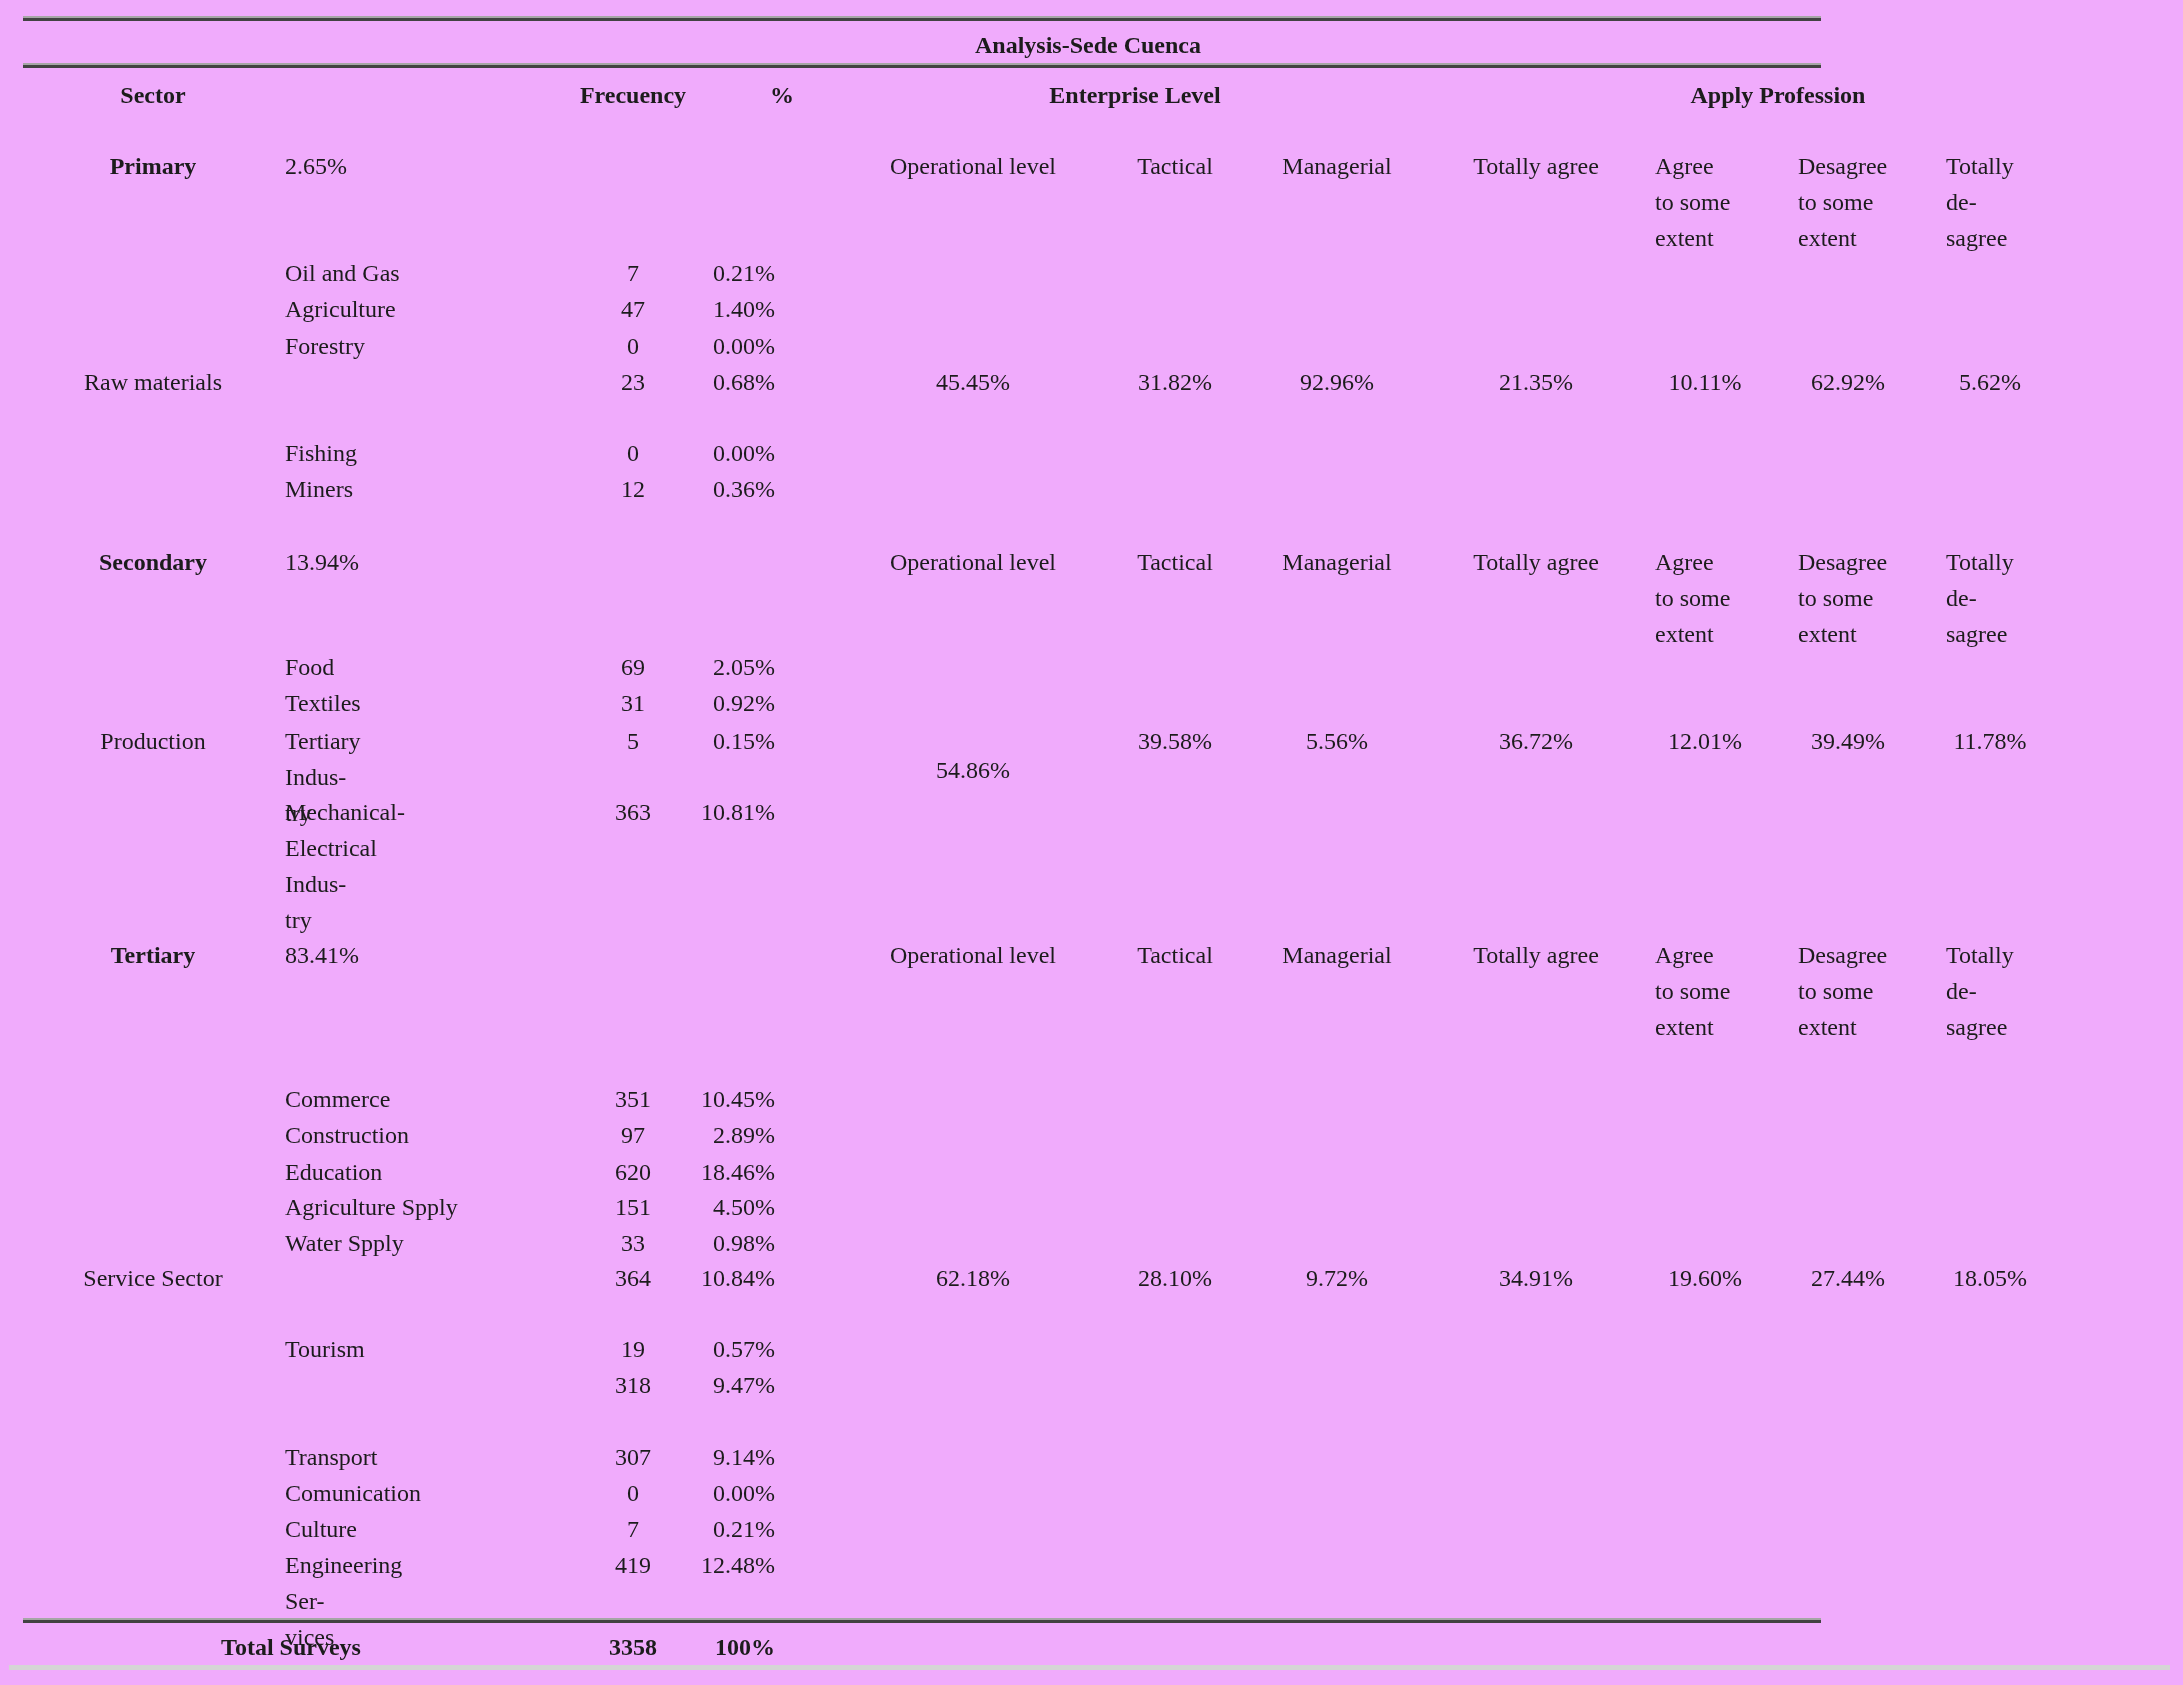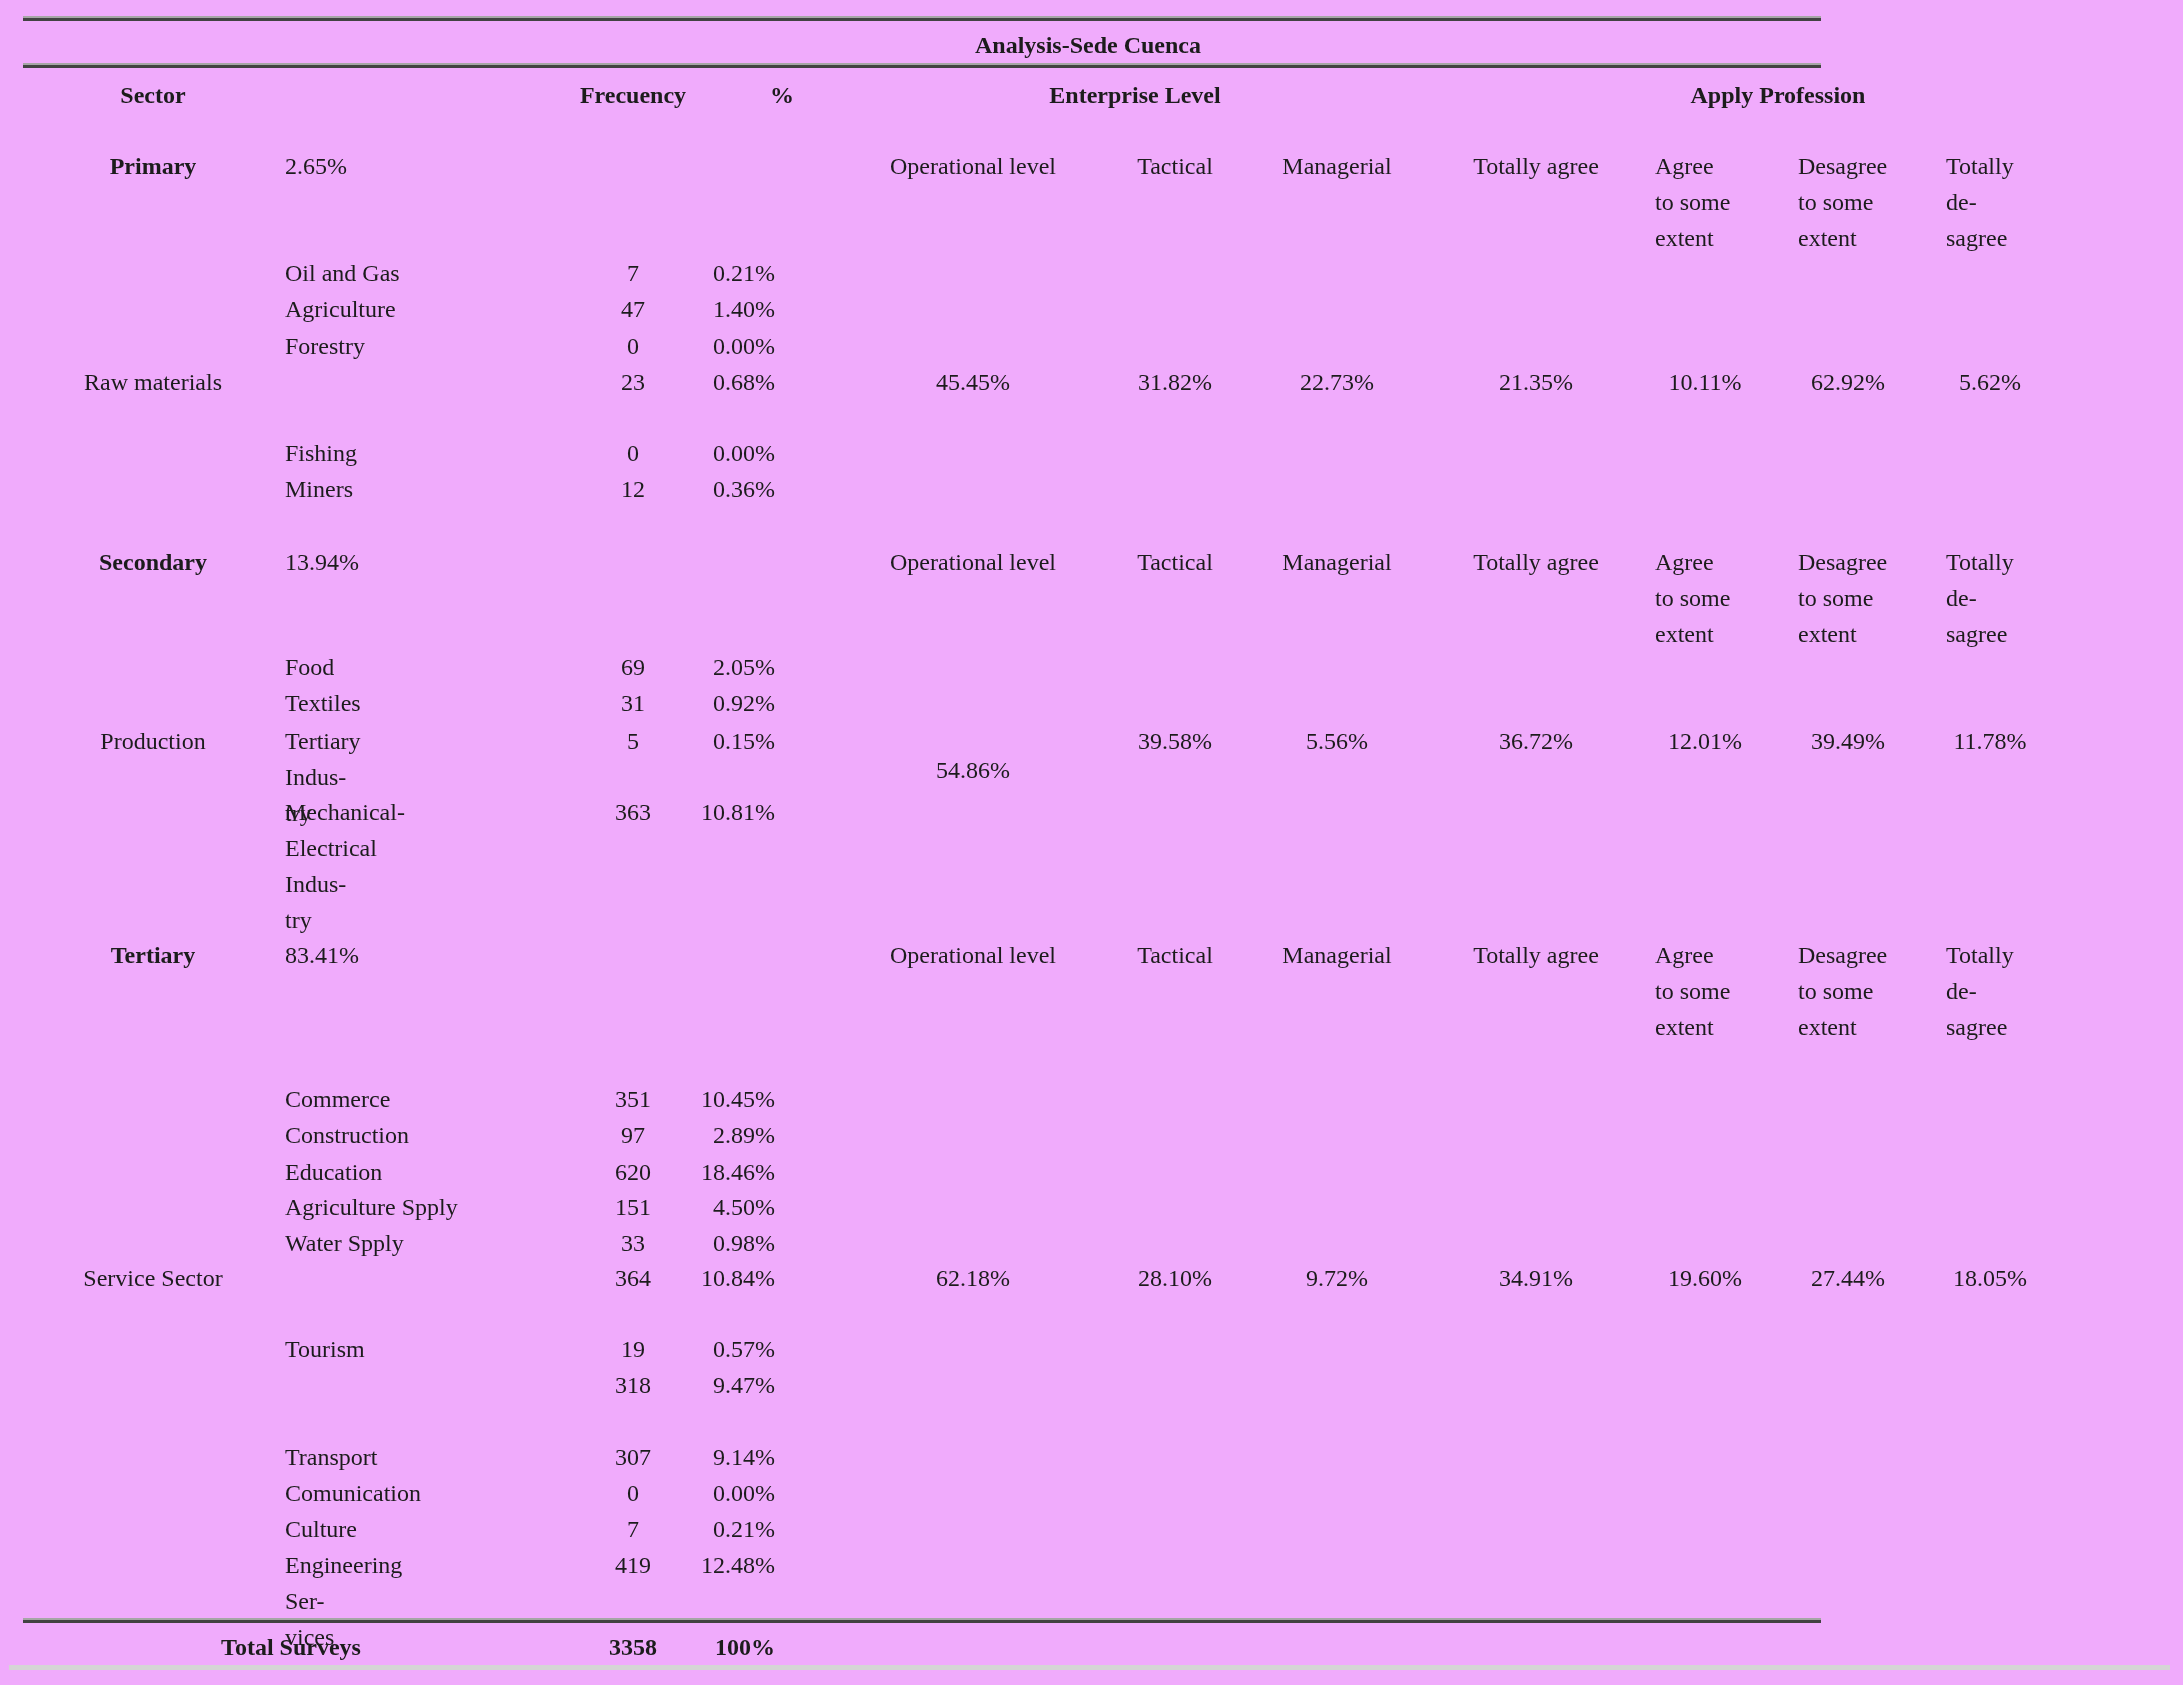--- a/index.html
+++ b/index.html
@@ -72,21 +72,21 @@
 
   <span class="t" style="left:285px;top:328px">Forestry</span>
   <span class="t c" style="left:633px;top:328px">0</span>
   <span class="t pct" style="top:328px">0.00%</span>
 
   <span class="t c" style="left:153px;top:364px">Raw materials</span>
   <span class="t c" style="left:633px;top:364px">23</span>
   <span class="t pct" style="top:364px">0.68%</span>
   <span class="t c" style="left:973px;top:364px">45.45%</span>
   <span class="t c" style="left:1175px;top:364px">31.82%</span>
-  <span class="t c" style="left:1337px;top:364px">22.73%</span>
+  <span class="t c" style="left:1337px;top:364px">92.96%</span>
   <span class="t c" style="left:1536px;top:364px">21.35%</span>
   <span class="t c" style="left:1705px;top:364px">10.11%</span>
   <span class="t c" style="left:1848px;top:364px">62.92%</span>
   <span class="t c" style="left:1990px;top:364px">5.62%</span>
 
   <span class="t" style="left:285px;top:435px">Fishing</span>
   <span class="t c" style="left:633px;top:435px">0</span>
   <span class="t pct" style="top:435px">0.00%</span>
 
   <span class="t" style="left:285px;top:471px">Miners</span>

